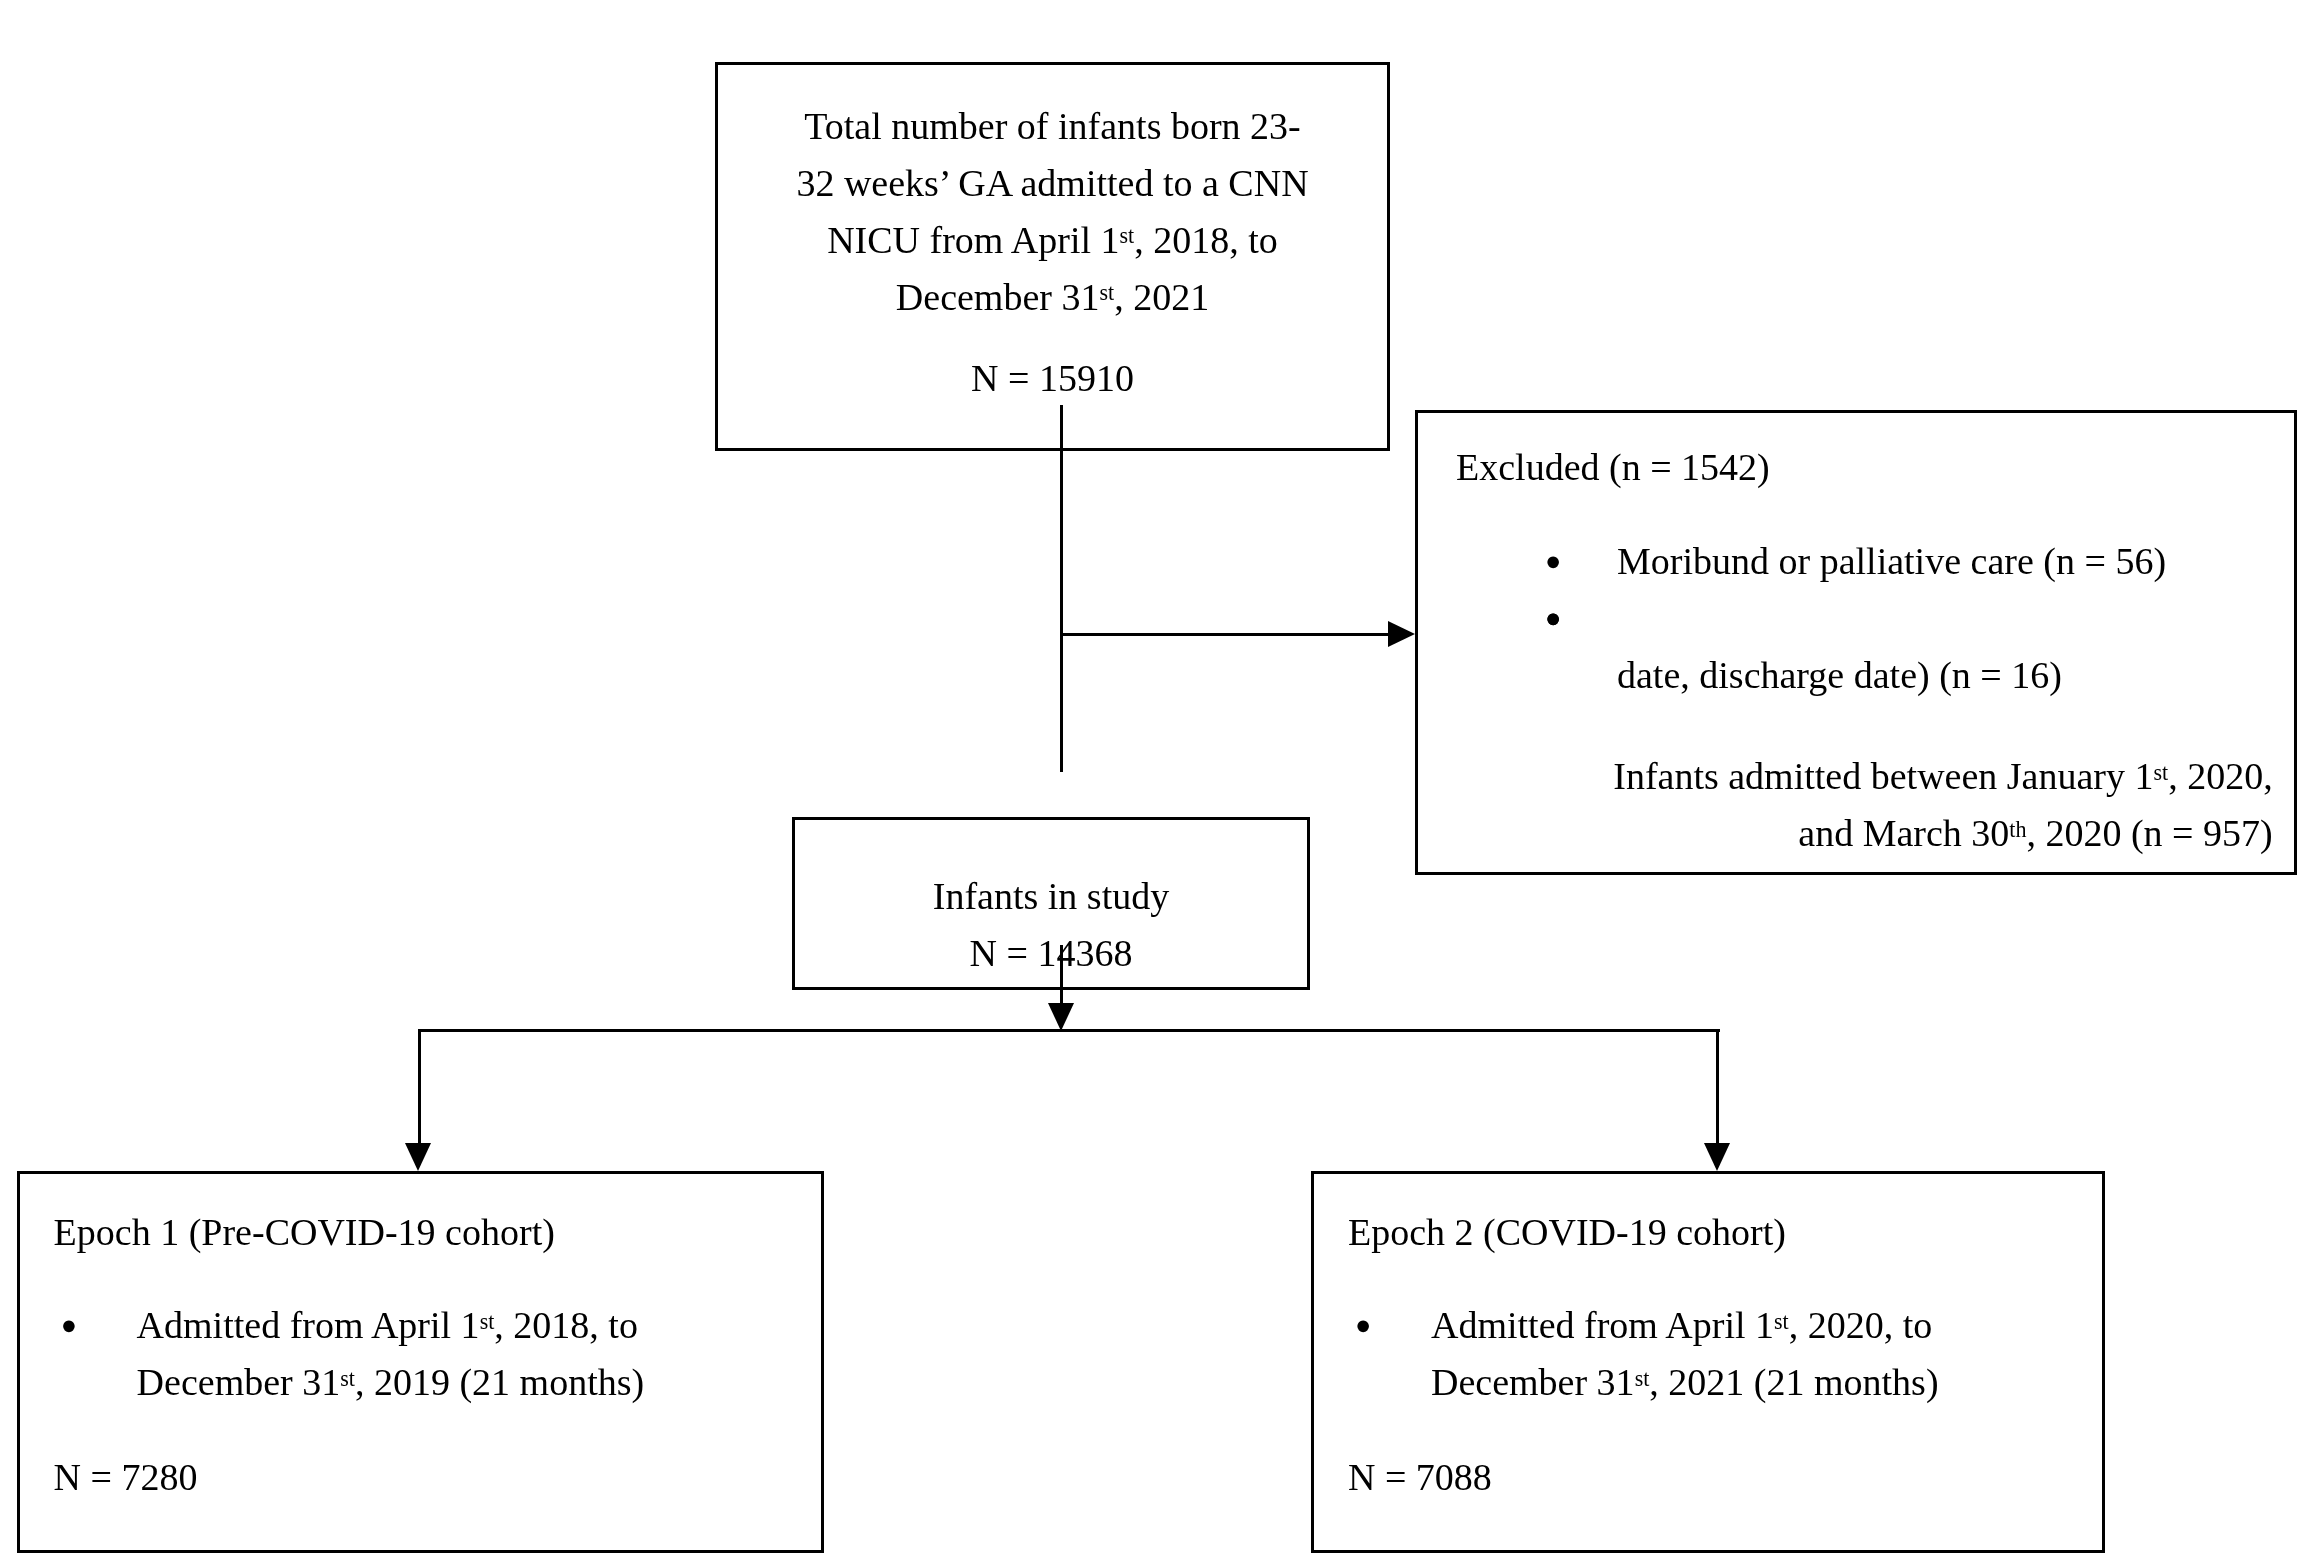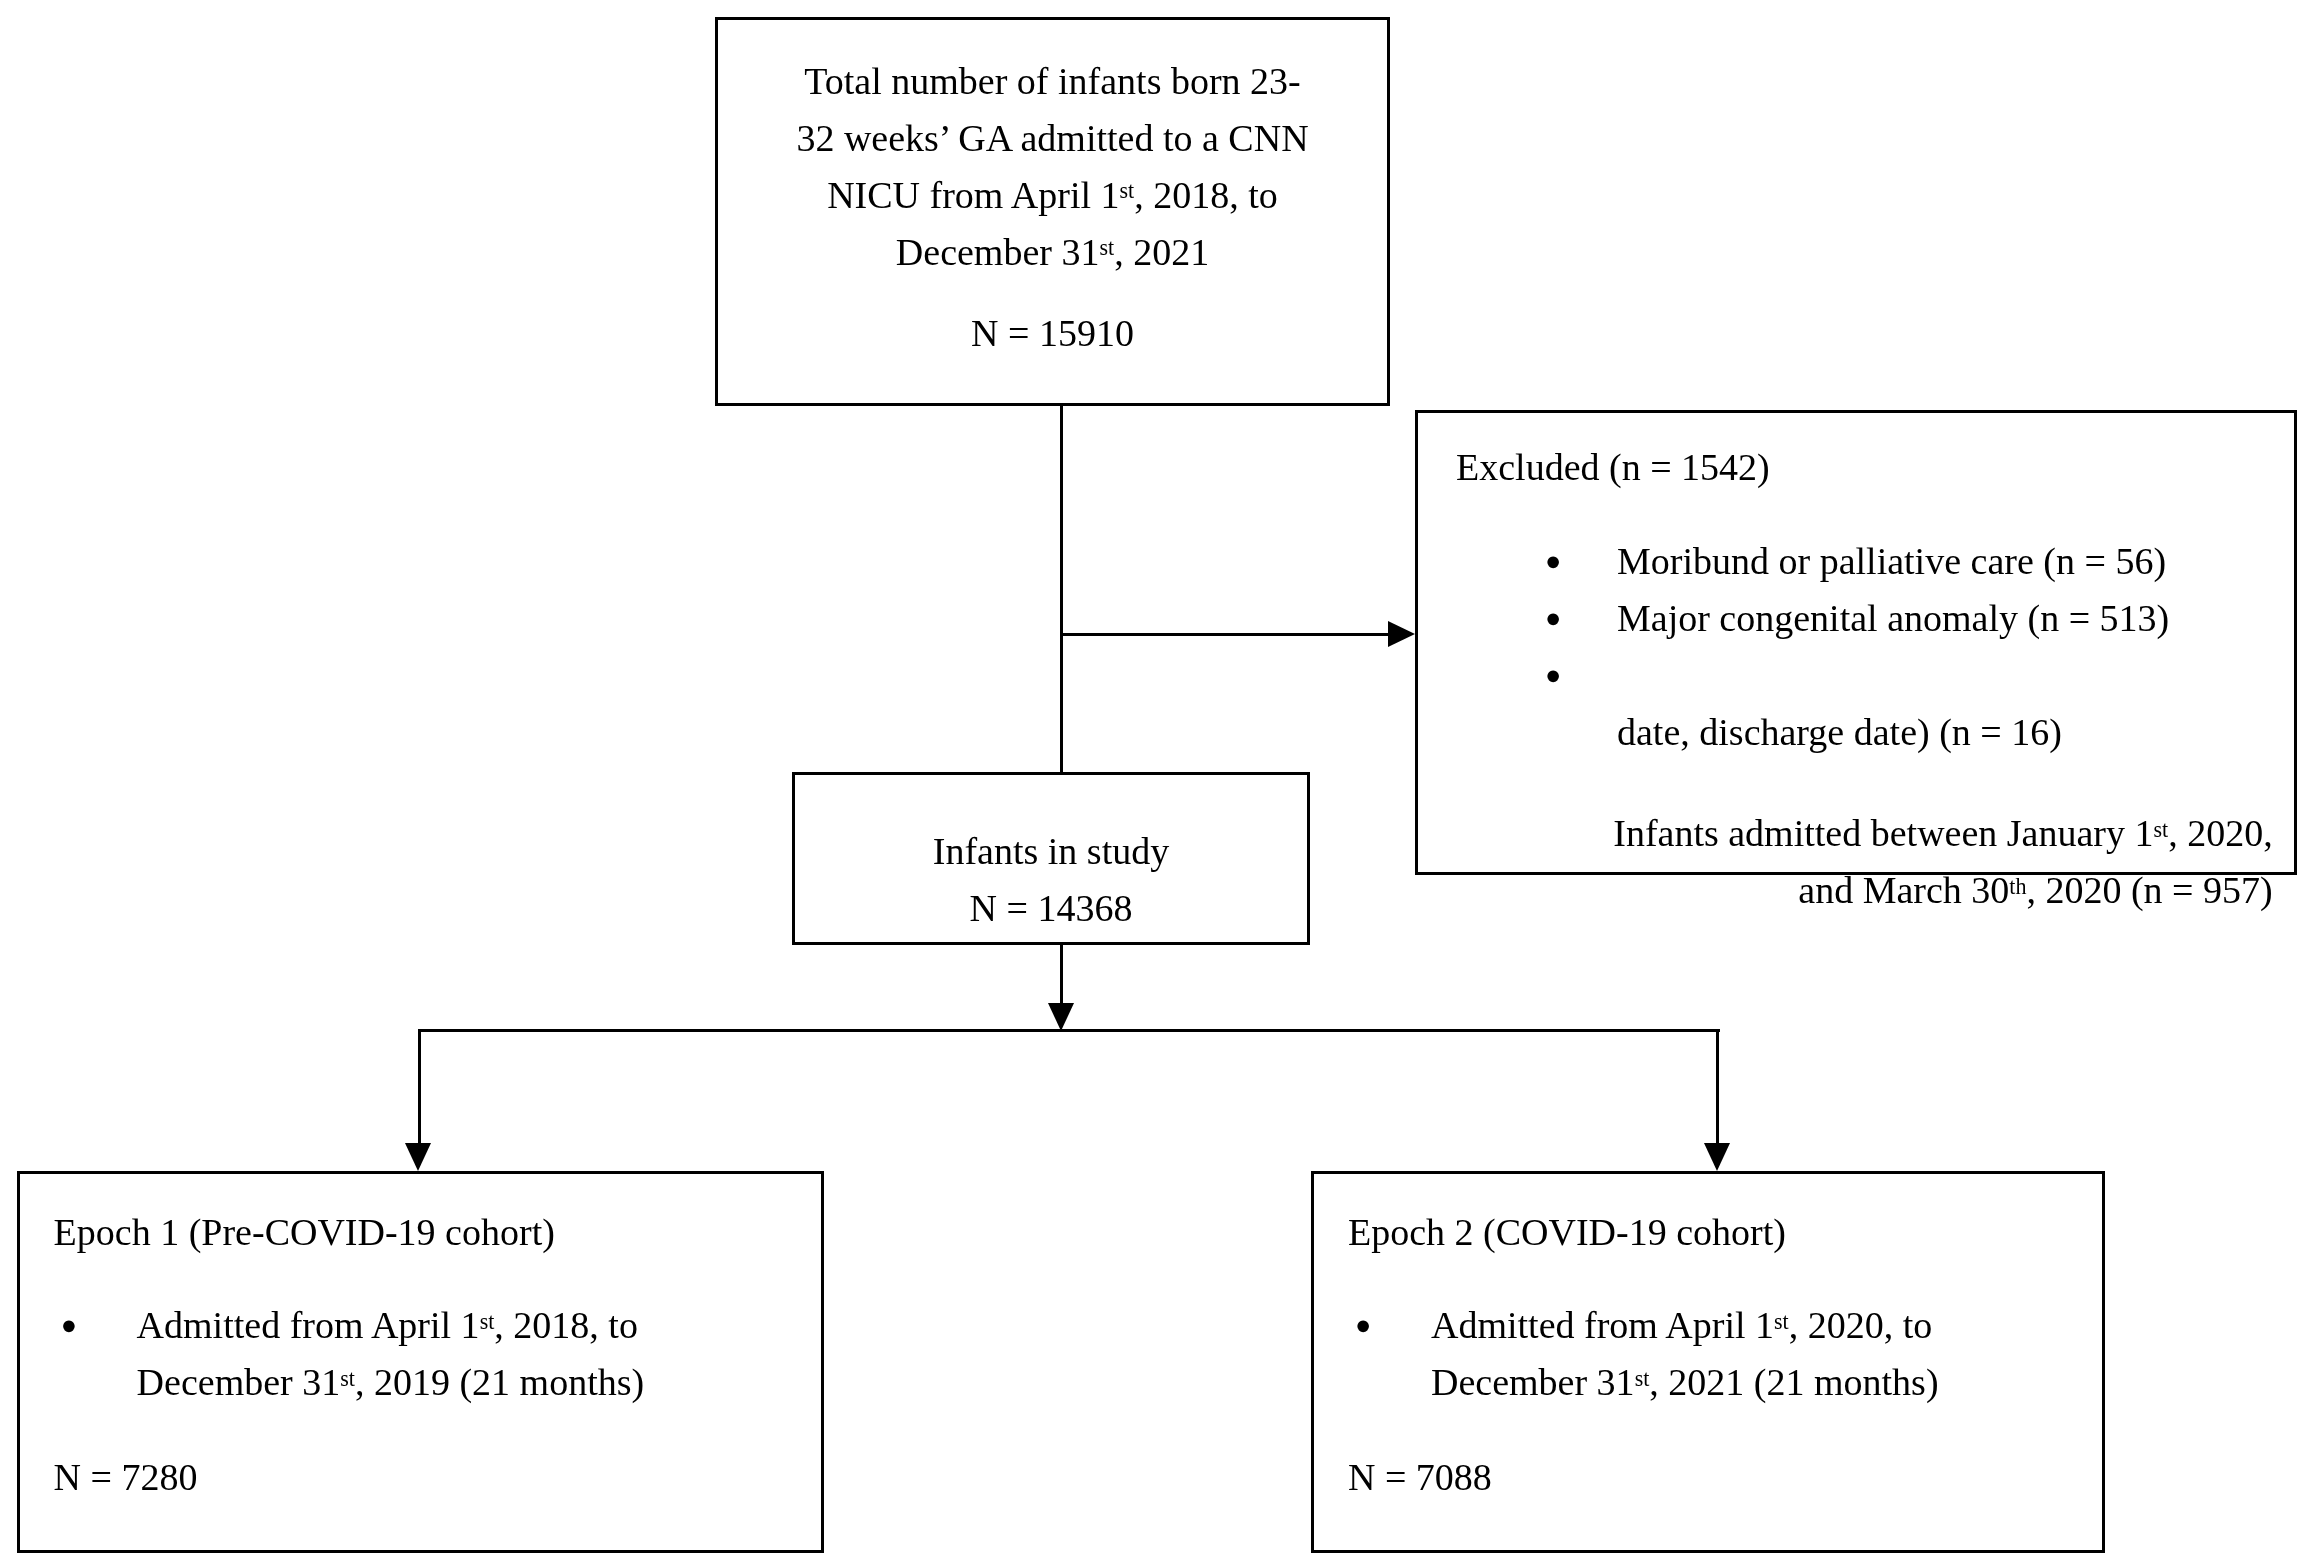--- a/index.html
+++ b/index.html
@@ -13,21 +13,21 @@
     color: #000000;
     overflow: hidden;
   }
   .box {
     position: absolute;
     box-sizing: border-box;
     border: 3.6px solid #000000;
     background: #ffffff;
   }
   .line { line-height: 57px; white-space: nowrap; }
-  .center { text-align: center; }
+  .center { text-align: center; margin-top: 45px; }
   sup {
     font-size: 58%;
     line-height: 0;
     position: relative;
     top: -0.42em;
     vertical-align: baseline;
   }
   
   .bullet-item { position: relative; line-height: 57px; white-space: nowrap; }
   .bullet {
@@ -91,21 +91,21 @@
     <div class="line">32 weeks’ GA admitted to a CNN</div>
     <div class="line"><span>NICU from April 1</span><sup>st</sup><span>, 2018, to</span></div>
     <div class="line"><span>December 31</span><sup>st</sup><span>, 2021</span></div>
     <div class="line n-line">N = 15910</div>
   </div>
 
   <div class="box excluded-box" id="box-excluded">
     <div class="line">Excluded (n = 1542)</div>
     <div class="list">
       <div class="bullet-item"><span class="bullet">●</span><span>Moribund or palliative care (n = 56)</span></div>
-      <div class="bullet-item"><span class="bullet">●</span><span>Major congenital anomaly (n = 513)</span></div>
+      <div class="bullet-item"><span class="bullet">●</span></div>
       <div class="bullet-item"><span class="bullet">●</span><br><span>date, discharge date) (n = 16)</span></div>
     </div>
     <div class="note">
       <div class="line"><span>Infants admitted between January 1</span><sup>st</sup><span>, 2020,</span></div>
       <div class="line"><span>and March 30</span><sup>th</sup><span>, 2020 (n = 957)</span></div>
     </div>
   </div>
 
   <div class="box center" id="box-study">
     <div class="line">Infants in study</div>

